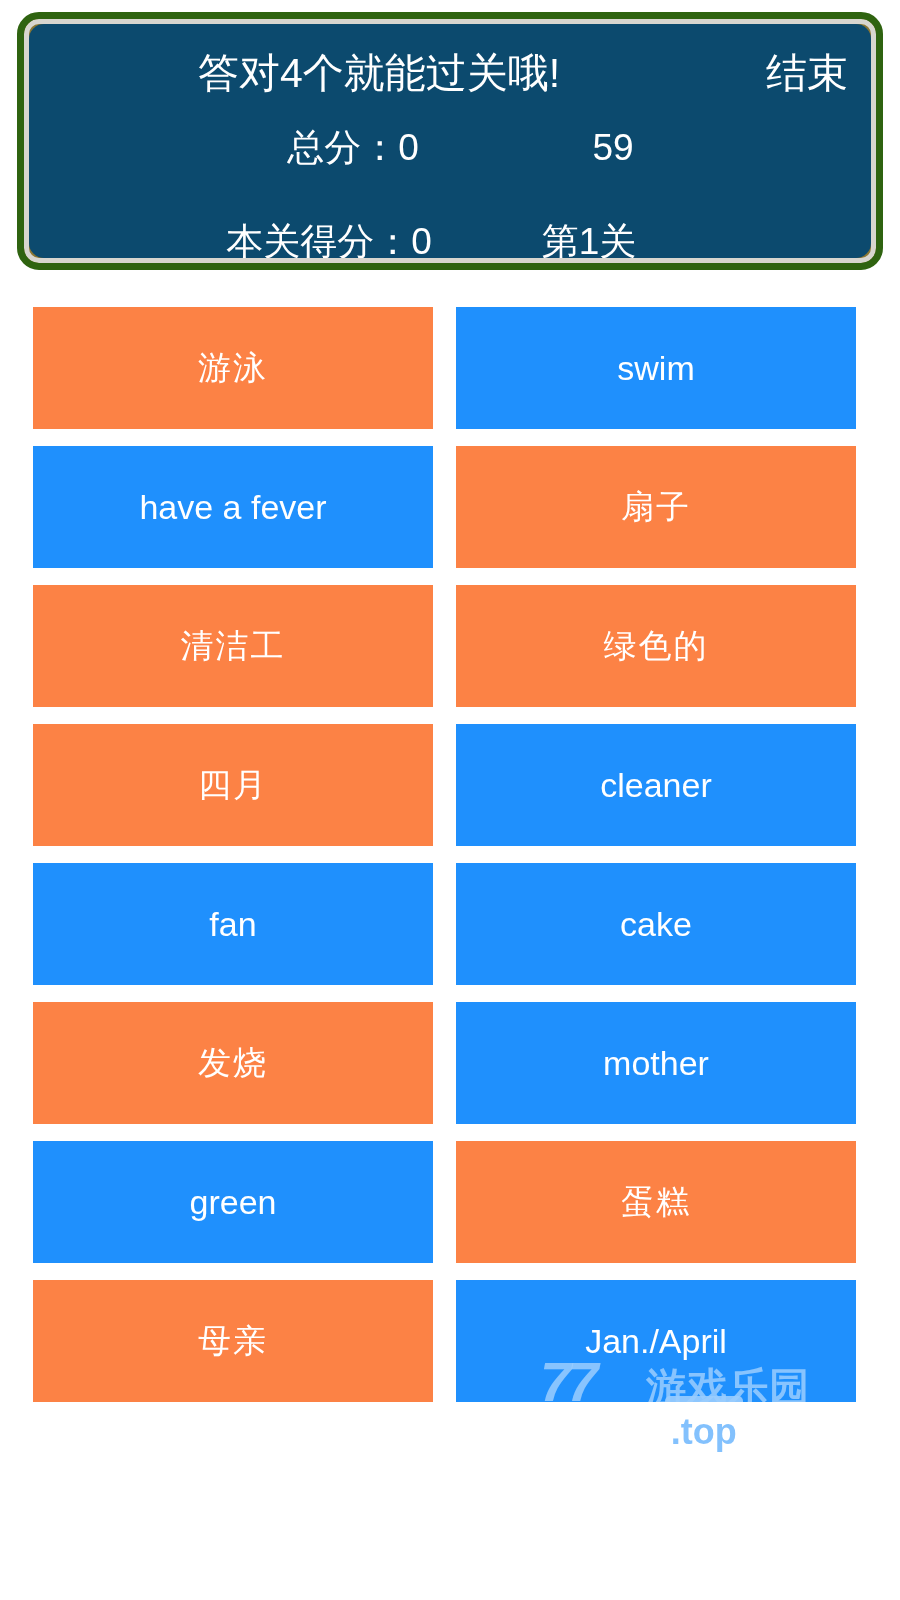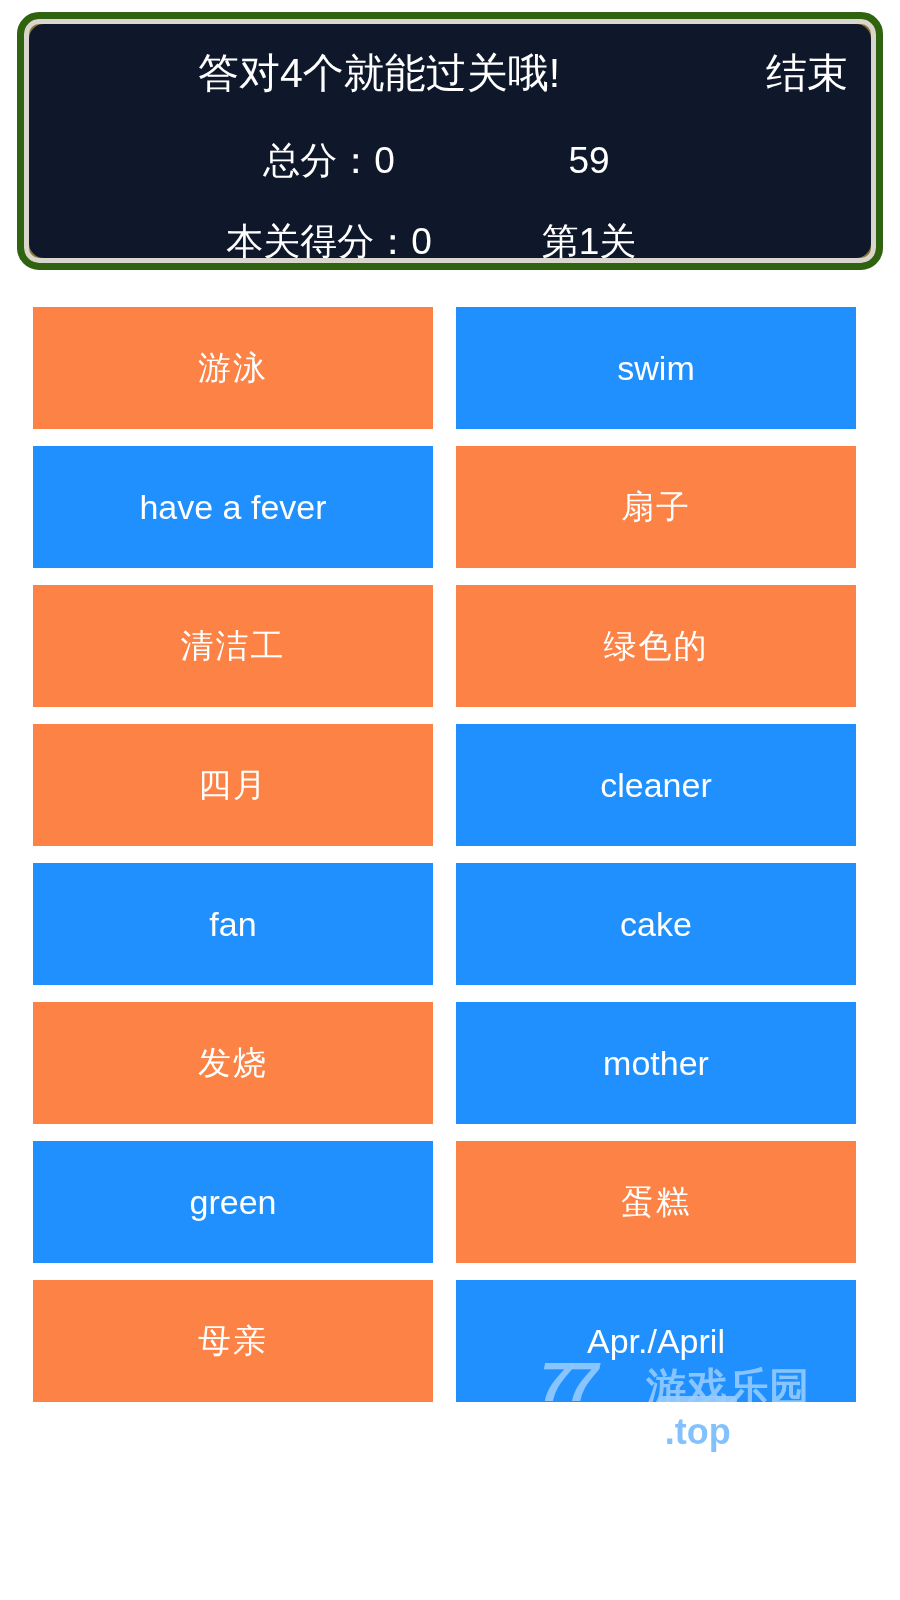--- a/index.html
+++ b/index.html
@@ -29,36 +29,36 @@
     border-radius: 22px;
     box-shadow: inset 0 0 0 5px #d8d6cf;
     padding: 0;
   }
   .status-inner {
     position: absolute;
     left: 5px;
     top: 5px;
     right: 5px;
     bottom: 5px;
-    background: #0f172a;
+    background: #0c4a6e;
     border-radius: 15px;
     overflow: hidden;
   }
 
   .hdr-row {
     position: absolute;
     left: 0;
     width: 100%;
     display: flex;
     align-items: center;
     color: #ffffff;
     white-space: nowrap;
   }
   .hdr-row-1 { top: 20px; height: 58px; }
-  .hdr-row-2 { top: 111px; height: 52px; }
+  .hdr-row-2 { top: 98px; height: 52px; margin-left: 24px; }
   .hdr-row-3 { top: 192px; height: 52px; }
 
   .hint-text {
     position: absolute;
     left: 0;
     width: 700px;
     text-align: center;
     font-size: 41px;
     line-height: 58px;
     color: #ffffff;
@@ -192,20 +192,21 @@
     line-height: 46px;
     letter-spacing: 0px;
   }
   .wm-top {
     font-size: 36px;
     font-weight: bold;
     color: #1f90fd;
     background: rgba(255,255,255,0.9);
     border-radius: 5px;
     padding: 15px 6px;
+    margin-left: 6px;
     line-height: 42px;
   }
 </style>
 </head>
 <body>
 
 <div class="status-panel">
   <div class="status-inner">
 
     <div class="hdr-row hdr-row-1">
@@ -281,21 +282,21 @@
       </div>
       <div class="tile col-right orange cn">
         <span class="tile-label">蛋糕</span>
       </div>
     </div>
     <div class="tile-row">
       <div class="tile col-left orange cn">
         <span class="tile-label">母亲</span>
       </div>
       <div class="tile col-right blue en">
-        <span class="tile-label">Apr./April</span>
+        <span class="tile-label">Jan./April</span>
       </div>
     </div>
   </div>
 
 <div class="watermark">
   <div class="wm-line1">
     <span class="wm-77">77</span>
     <span class="wm-cn">游戏乐园</span>
   </div>
   <div class="wm-line2">

